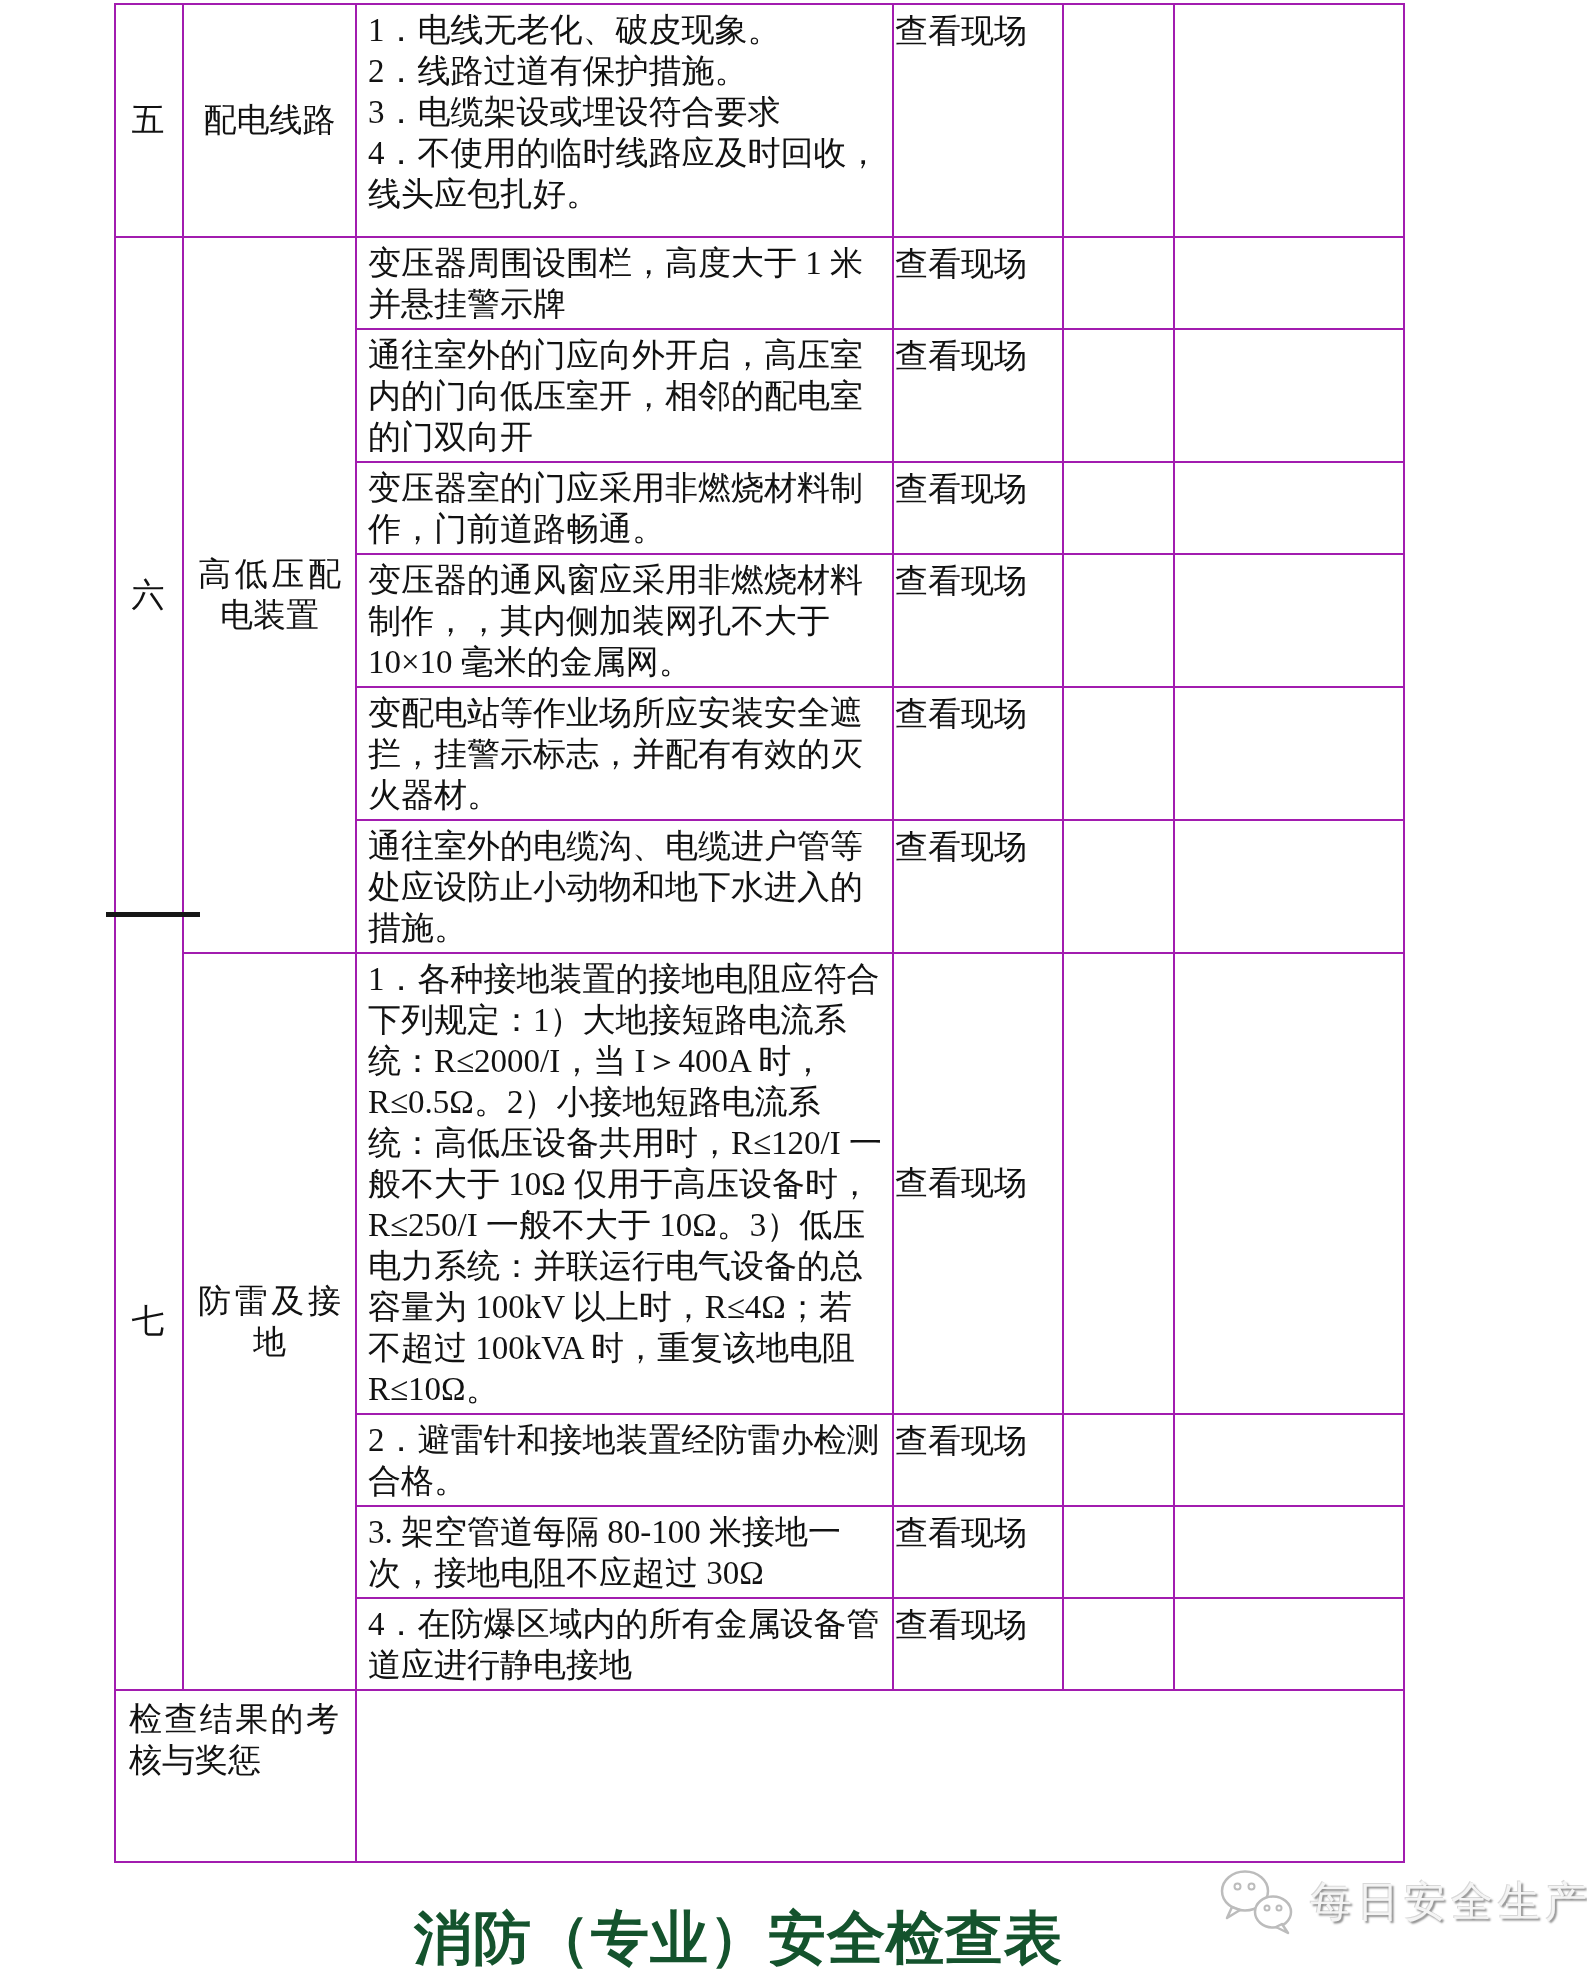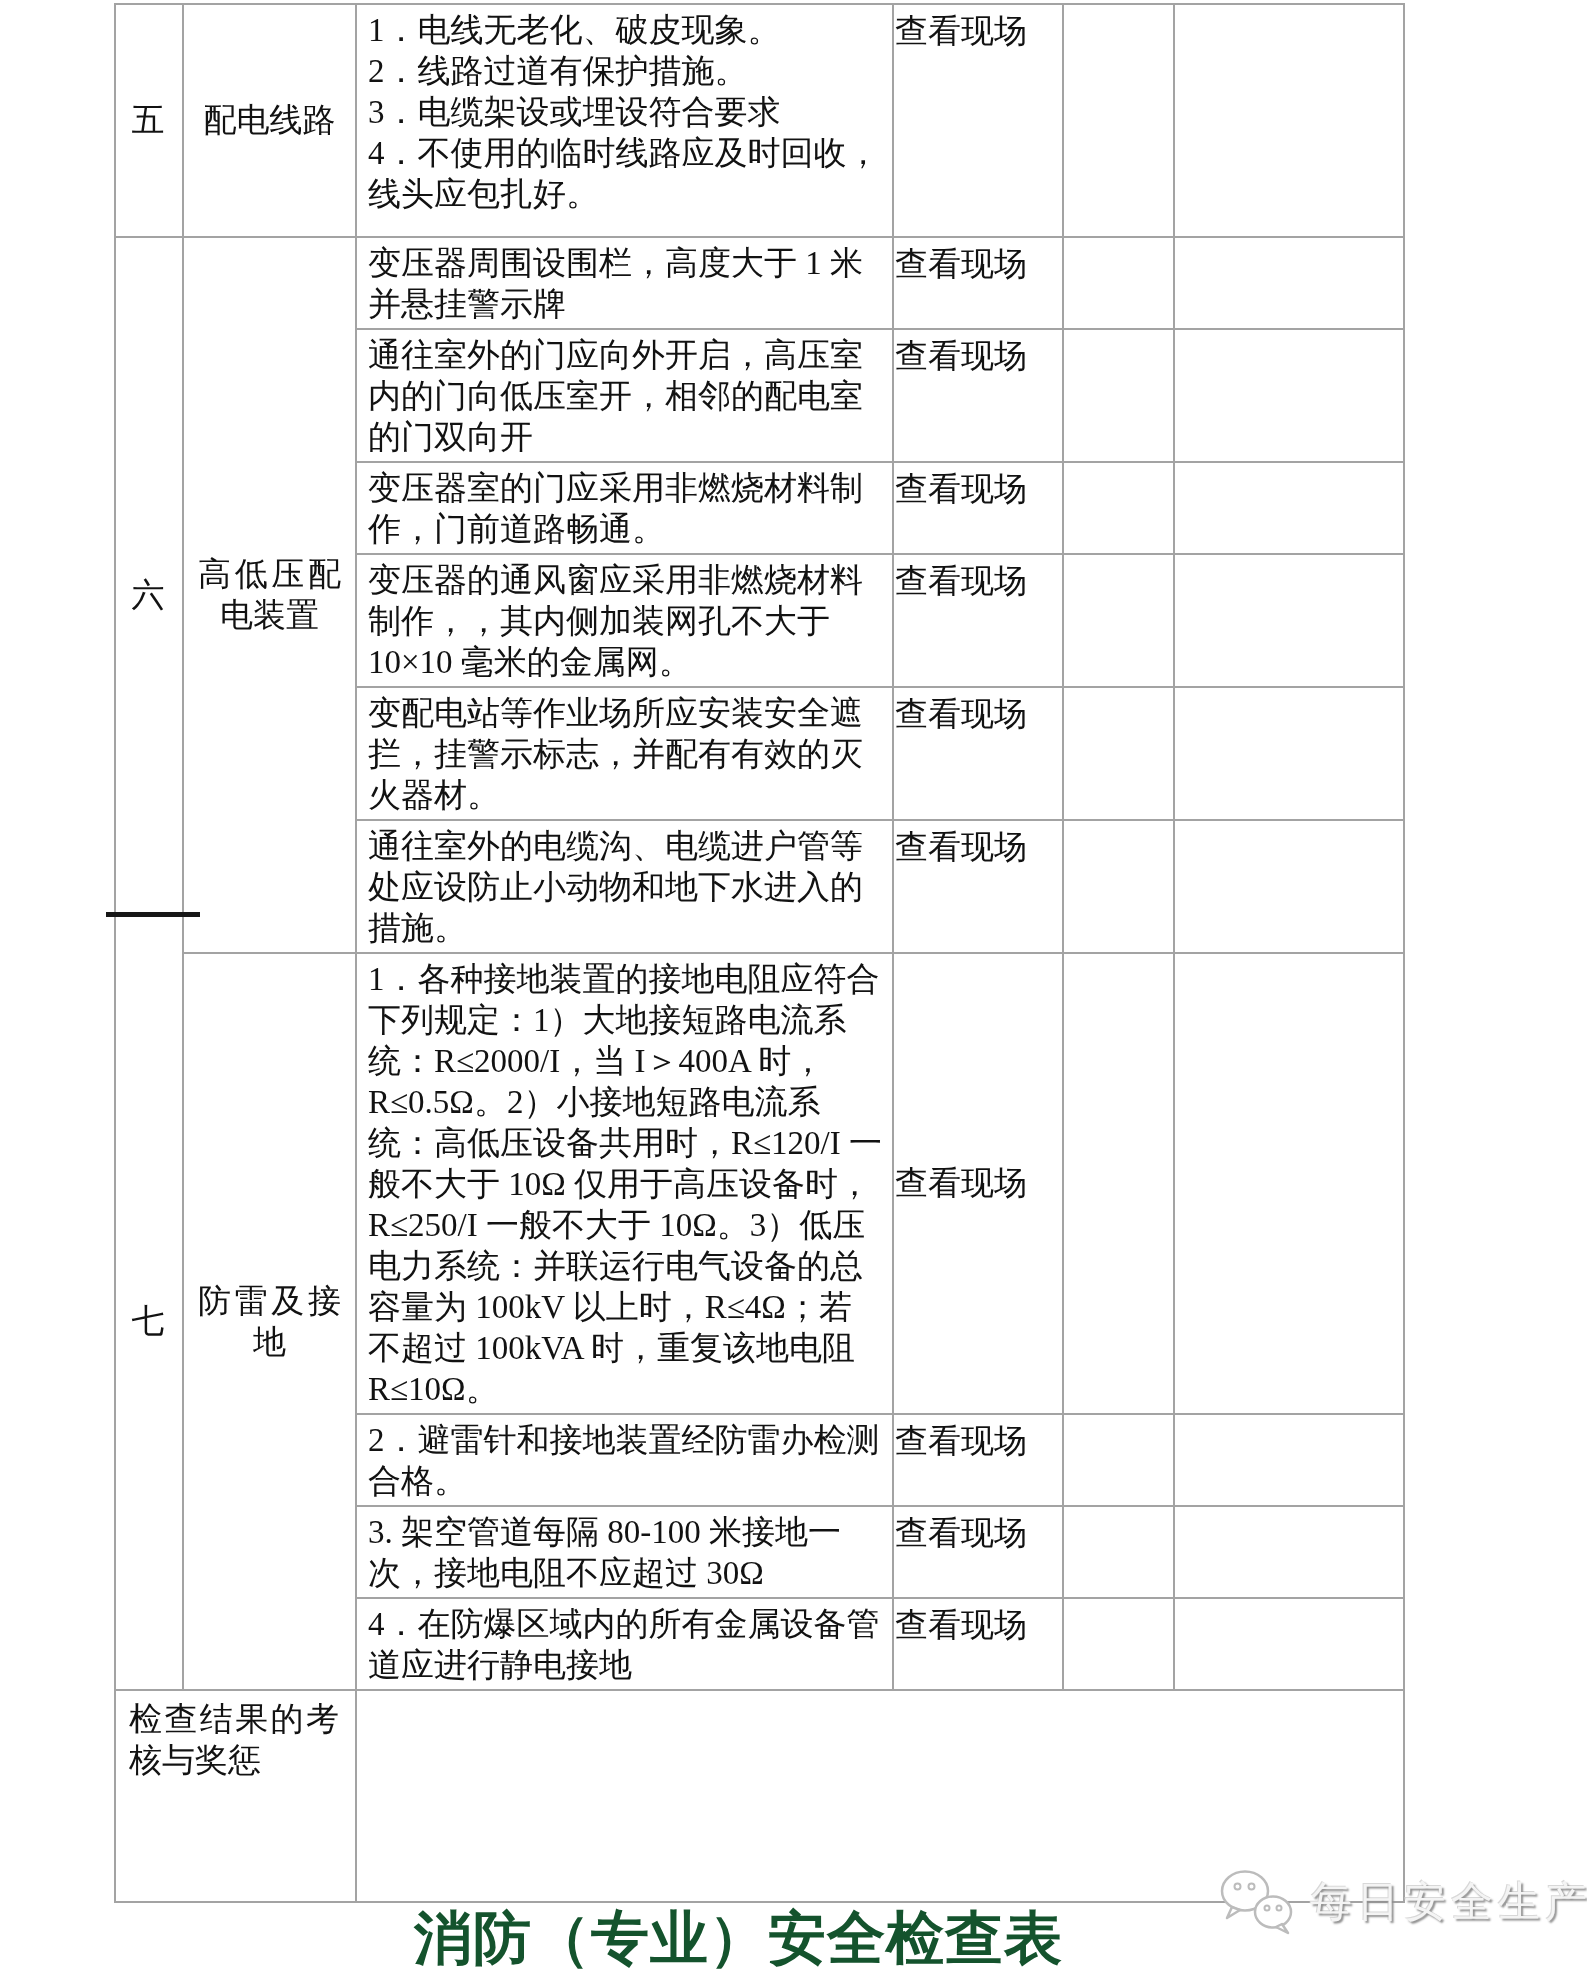--- a/index.html
+++ b/index.html
@@ -11,21 +11,21 @@
     font-family:"Liberation Serif","DejaVu Serif",serif;
     color:#121212;
   }
   table.checklist{
     position:absolute;left:114px;top:3px;
     width:1289px;
     border-collapse:collapse;
     table-layout:fixed;
   }
   table.checklist td{
-    border:2px solid #a3a3a3;
+    border:2px solid #a21caf;
     font-size:33px;
     line-height:41px;
     overflow:hidden;
   }
   td.num{
     text-align:center;vertical-align:middle;
     letter-spacing:2px;
   }
   td.num.no-btm{border-bottom:hidden;}
   td.cat{
@@ -57,21 +57,21 @@
   tr.r-six-1{height:77px;}
   tr.r-six-2{height:110px;}
   tr.r-six-3{height:89px;}
   tr.r-six-4{height:128px;}
   tr.r-six-5{height:128px;}
   tr.r-six-6{height:130px;}
   tr.r-seven-1{height:429px;}
   tr.r-seven-2{height:83px;}
   tr.r-seven-3{height:86px;}
   tr.r-seven-4{height:85px;}
-  tr.r-footer{height:212px;}
+  tr.r-footer{height:172px;}
   
   .col1-divider{
     position:absolute;
     left:106px;top:912px;
     width:94px;height:5px;
     background:#161616;
   }
   .title{
     position:absolute;
     left:414px;top:1903px;

